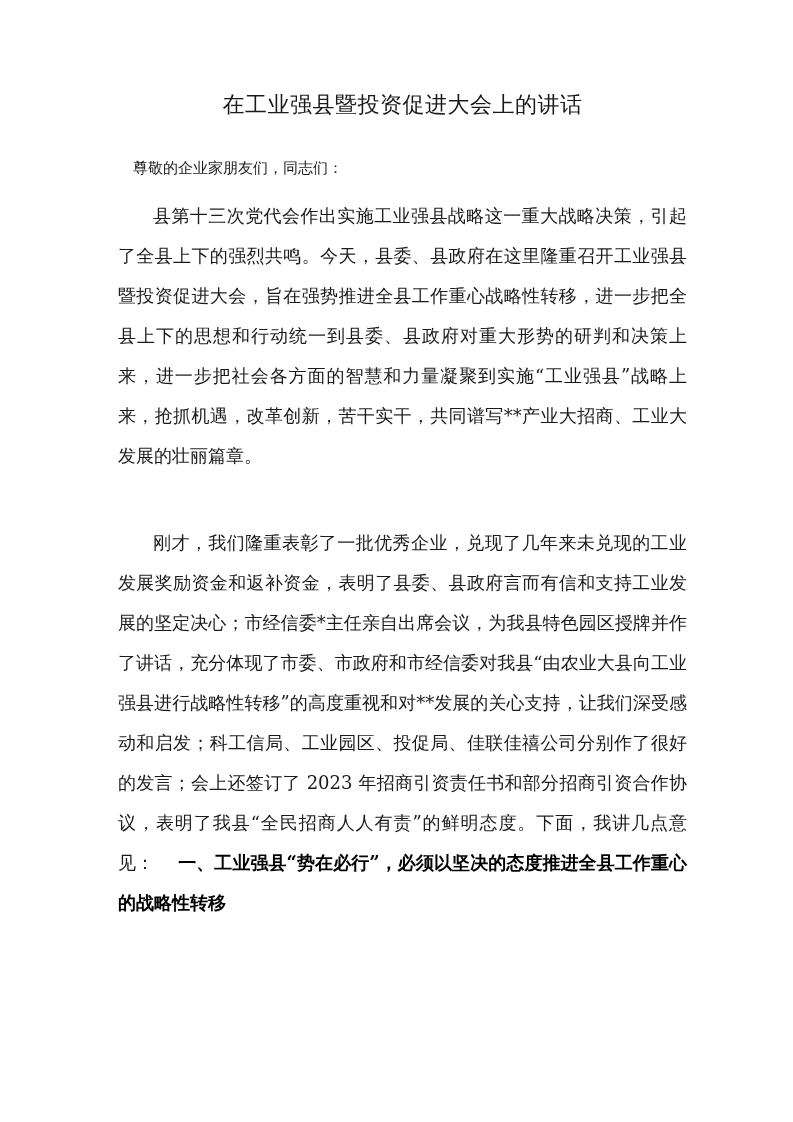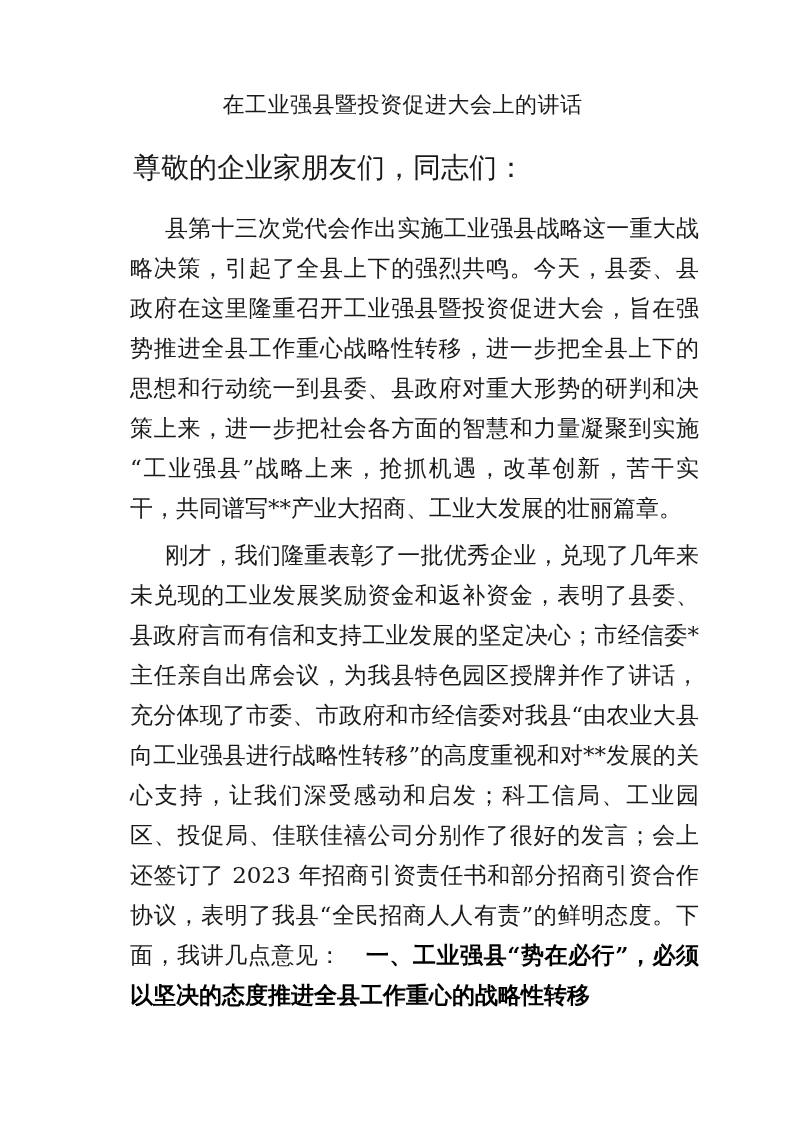--- a/index.html
+++ b/index.html
@@ -28,30 +28,30 @@
     text-align: center;
     letter-spacing: 0.5px;
     white-space: nowrap;
   }
   .salutation {
     position: absolute;
     top: 148px;
     left: 118px;
     width: 569px;
     margin: 0;
-    font-size: 28px;
+    font-size: 15px;
     line-height: 40px;
     text-indent: 15px;
   }
   .body-para {
     position: absolute;
     left: 118px;
     width: 569px;
-    margin: 12px;
-    font-size: 23px;
+    margin: 0;
+    font-size: 18px;
     line-height: 40px;
     text-align: justify;
     text-indent: 35px;
     word-break: normal;
   }
   .para-1 { top: 196px; }
   .para-2 { top: 523px; }
   .runin-bold {
     font-weight: 700;
     margin-left: 24px;

